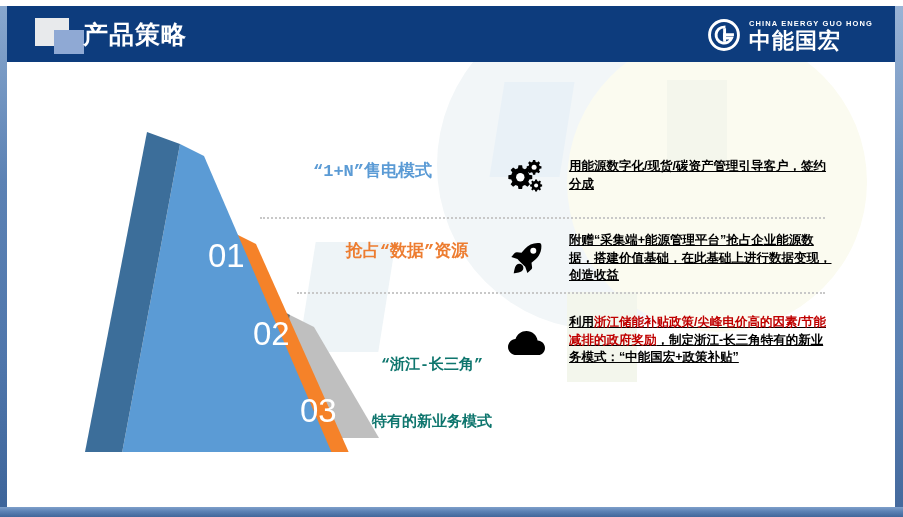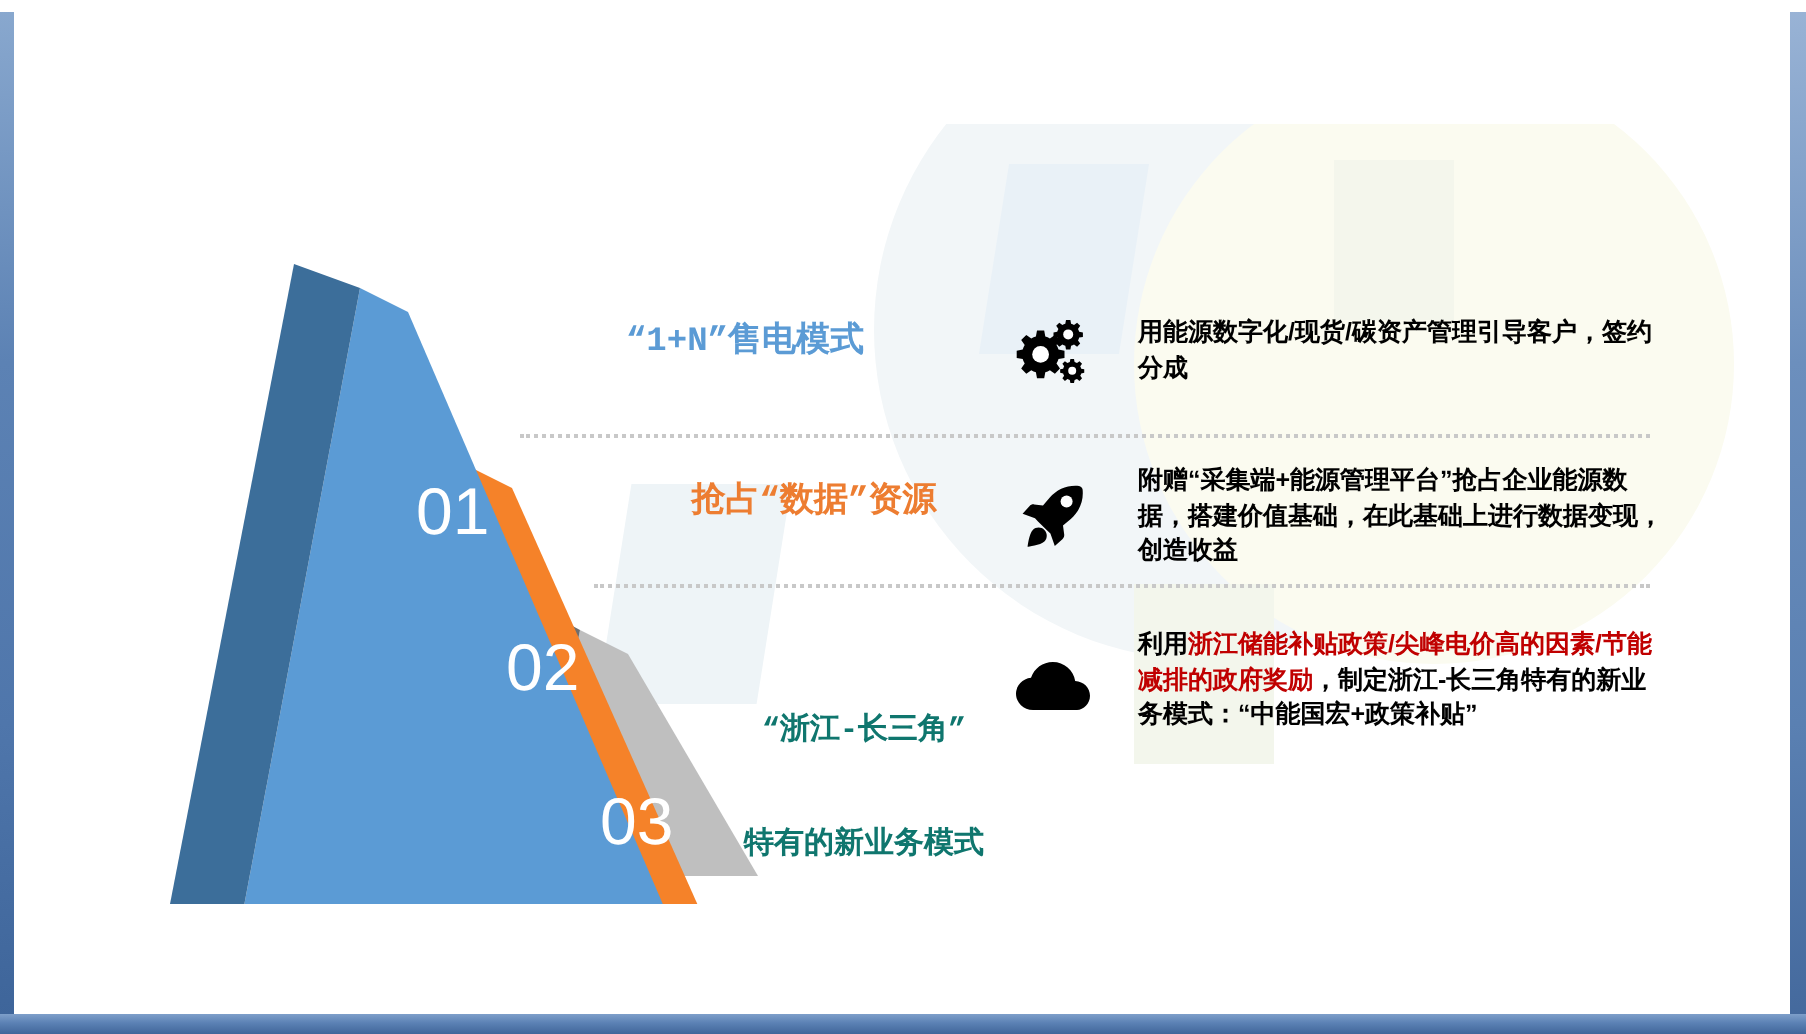--- a/index.html
+++ b/index.html
@@ -86,37 +86,56 @@
 
   
   .row{position:absolute;}
   .row-title{
     position:absolute;font-weight:bold;white-space:pre;
     text-align:center;line-height:19px;font-family:Liberation Mono, monospace;
   }
   .row-icon{position:absolute;}
   .row-desc{
     position:absolute;font-weight:bold;font-size:12.5px;color:#000000;
-    line-height:17.5px;width:266px;letter-spacing:0px;
+    line-height:17.5px;width:266px;letter-spacing:0px;text-decoration:underline;
   }
 
   .divider{
     position:absolute;height:0;border-top:2px dotted #c8c8c8;
   }
 </style>
 </head>
 <body>
 
 <div id="slide">
 
   <div class="frame-left"></div>
   <div class="frame-right"></div>
   <div class="frame-bottom"></div>
   <div class="frame-top-strip"></div>
 
+  <div class="header">
+    <div class="header-inner">
+      <div class="hdr-sq-light"></div>
+      <div class="hdr-sq-blue"></div>
+      <div class="hdr-title">产品策略</div>
+
+      <div class="logo">
+        <svg class="logo-mark" viewBox="0 0 40 40">
+          <circle cx="20" cy="20" r="17" fill="none" stroke="#ffffff" stroke-width="3.4"></circle>
+          <path d="M20 10.5 A9.5 9.5 0 1 0 29 23.5 L20.5 23.5 L20.5 19.5 L30 19.5" fill="none" stroke="#ffffff" stroke-width="3.4" stroke-linecap="square"></path>
+          <rect x="19" y="12" width="3.4" height="16" fill="#ffffff"></rect>
+        </svg>
+        <div class="logo-texts">
+          <div class="logo-en">CHINA ENERGY GUO HONG</div>
+          <div class="logo-cn">中能国宏</div>
+        </div>
+      </div>
+    </div>
+  </div>
 
   <div class="body-area">
 
     <div class="wm wm-circle"></div>
     <div class="wm wm-arc-yellow"></div>
     <div class="wm wm-sq-blue"></div>
     <div class="wm wm-sq-blue2"></div>
     <div class="wm wm-sq-green"></div>
     <div class="wm wm-sq-green2"></div>
 

